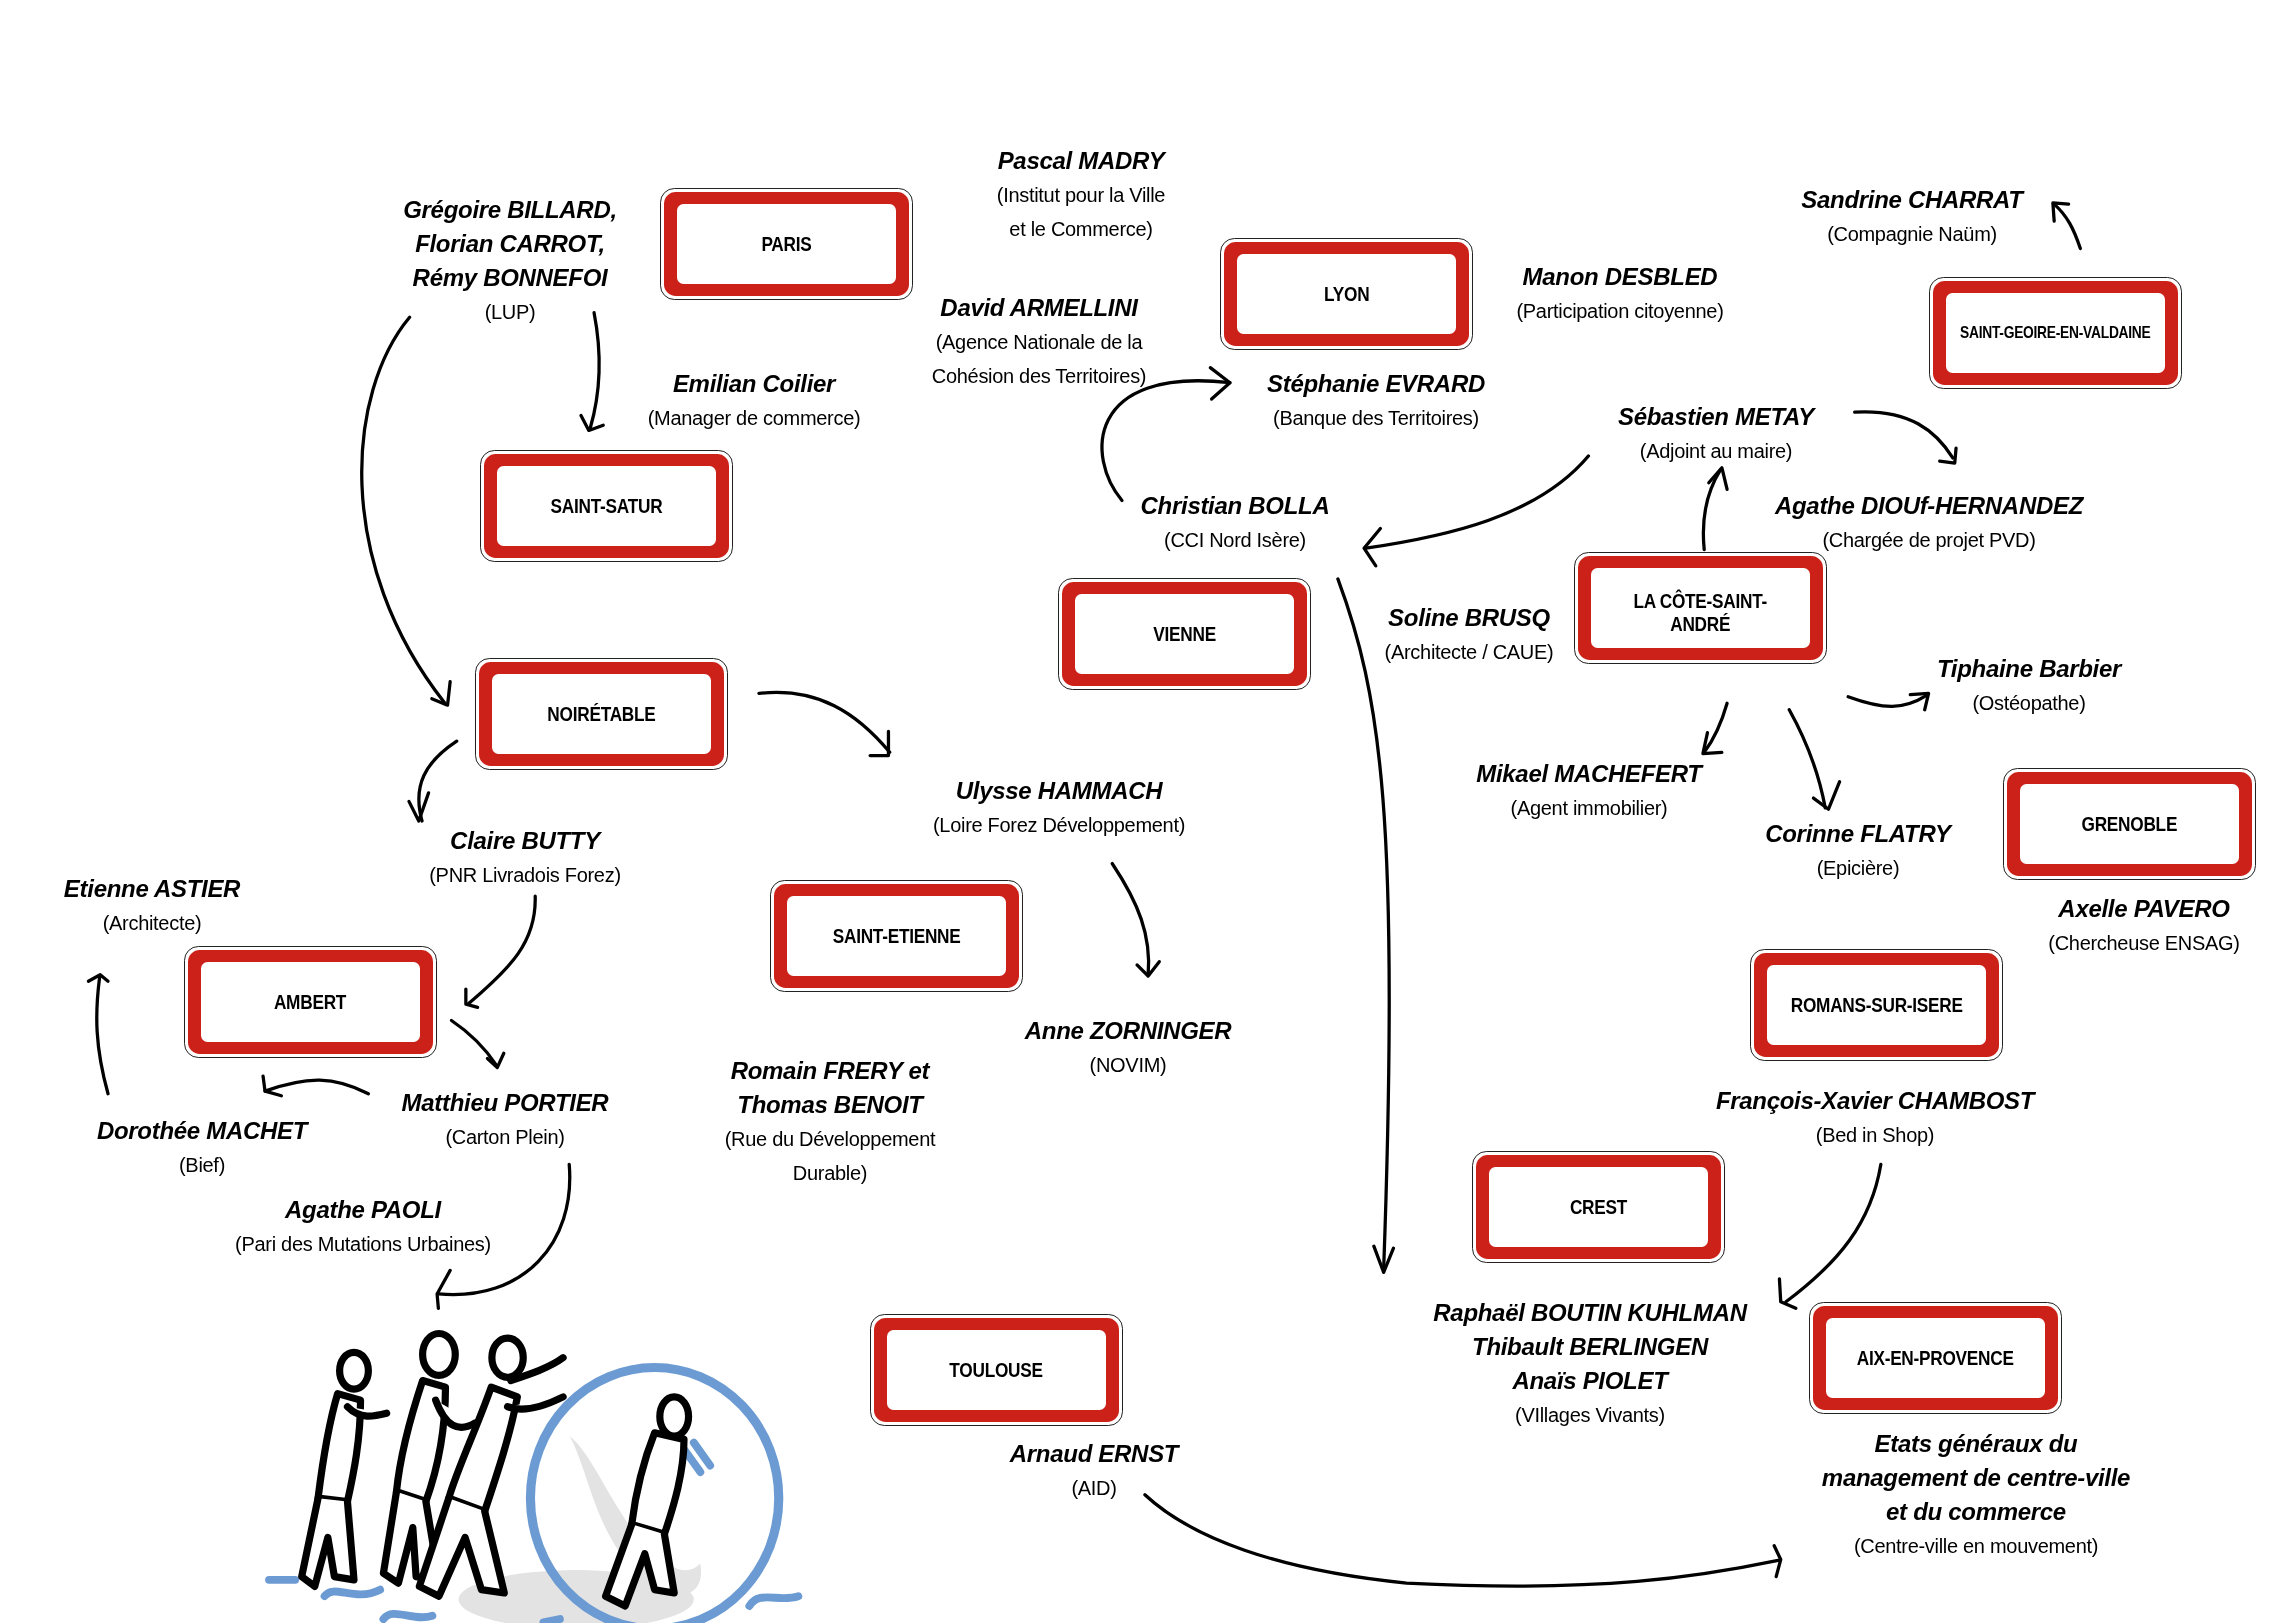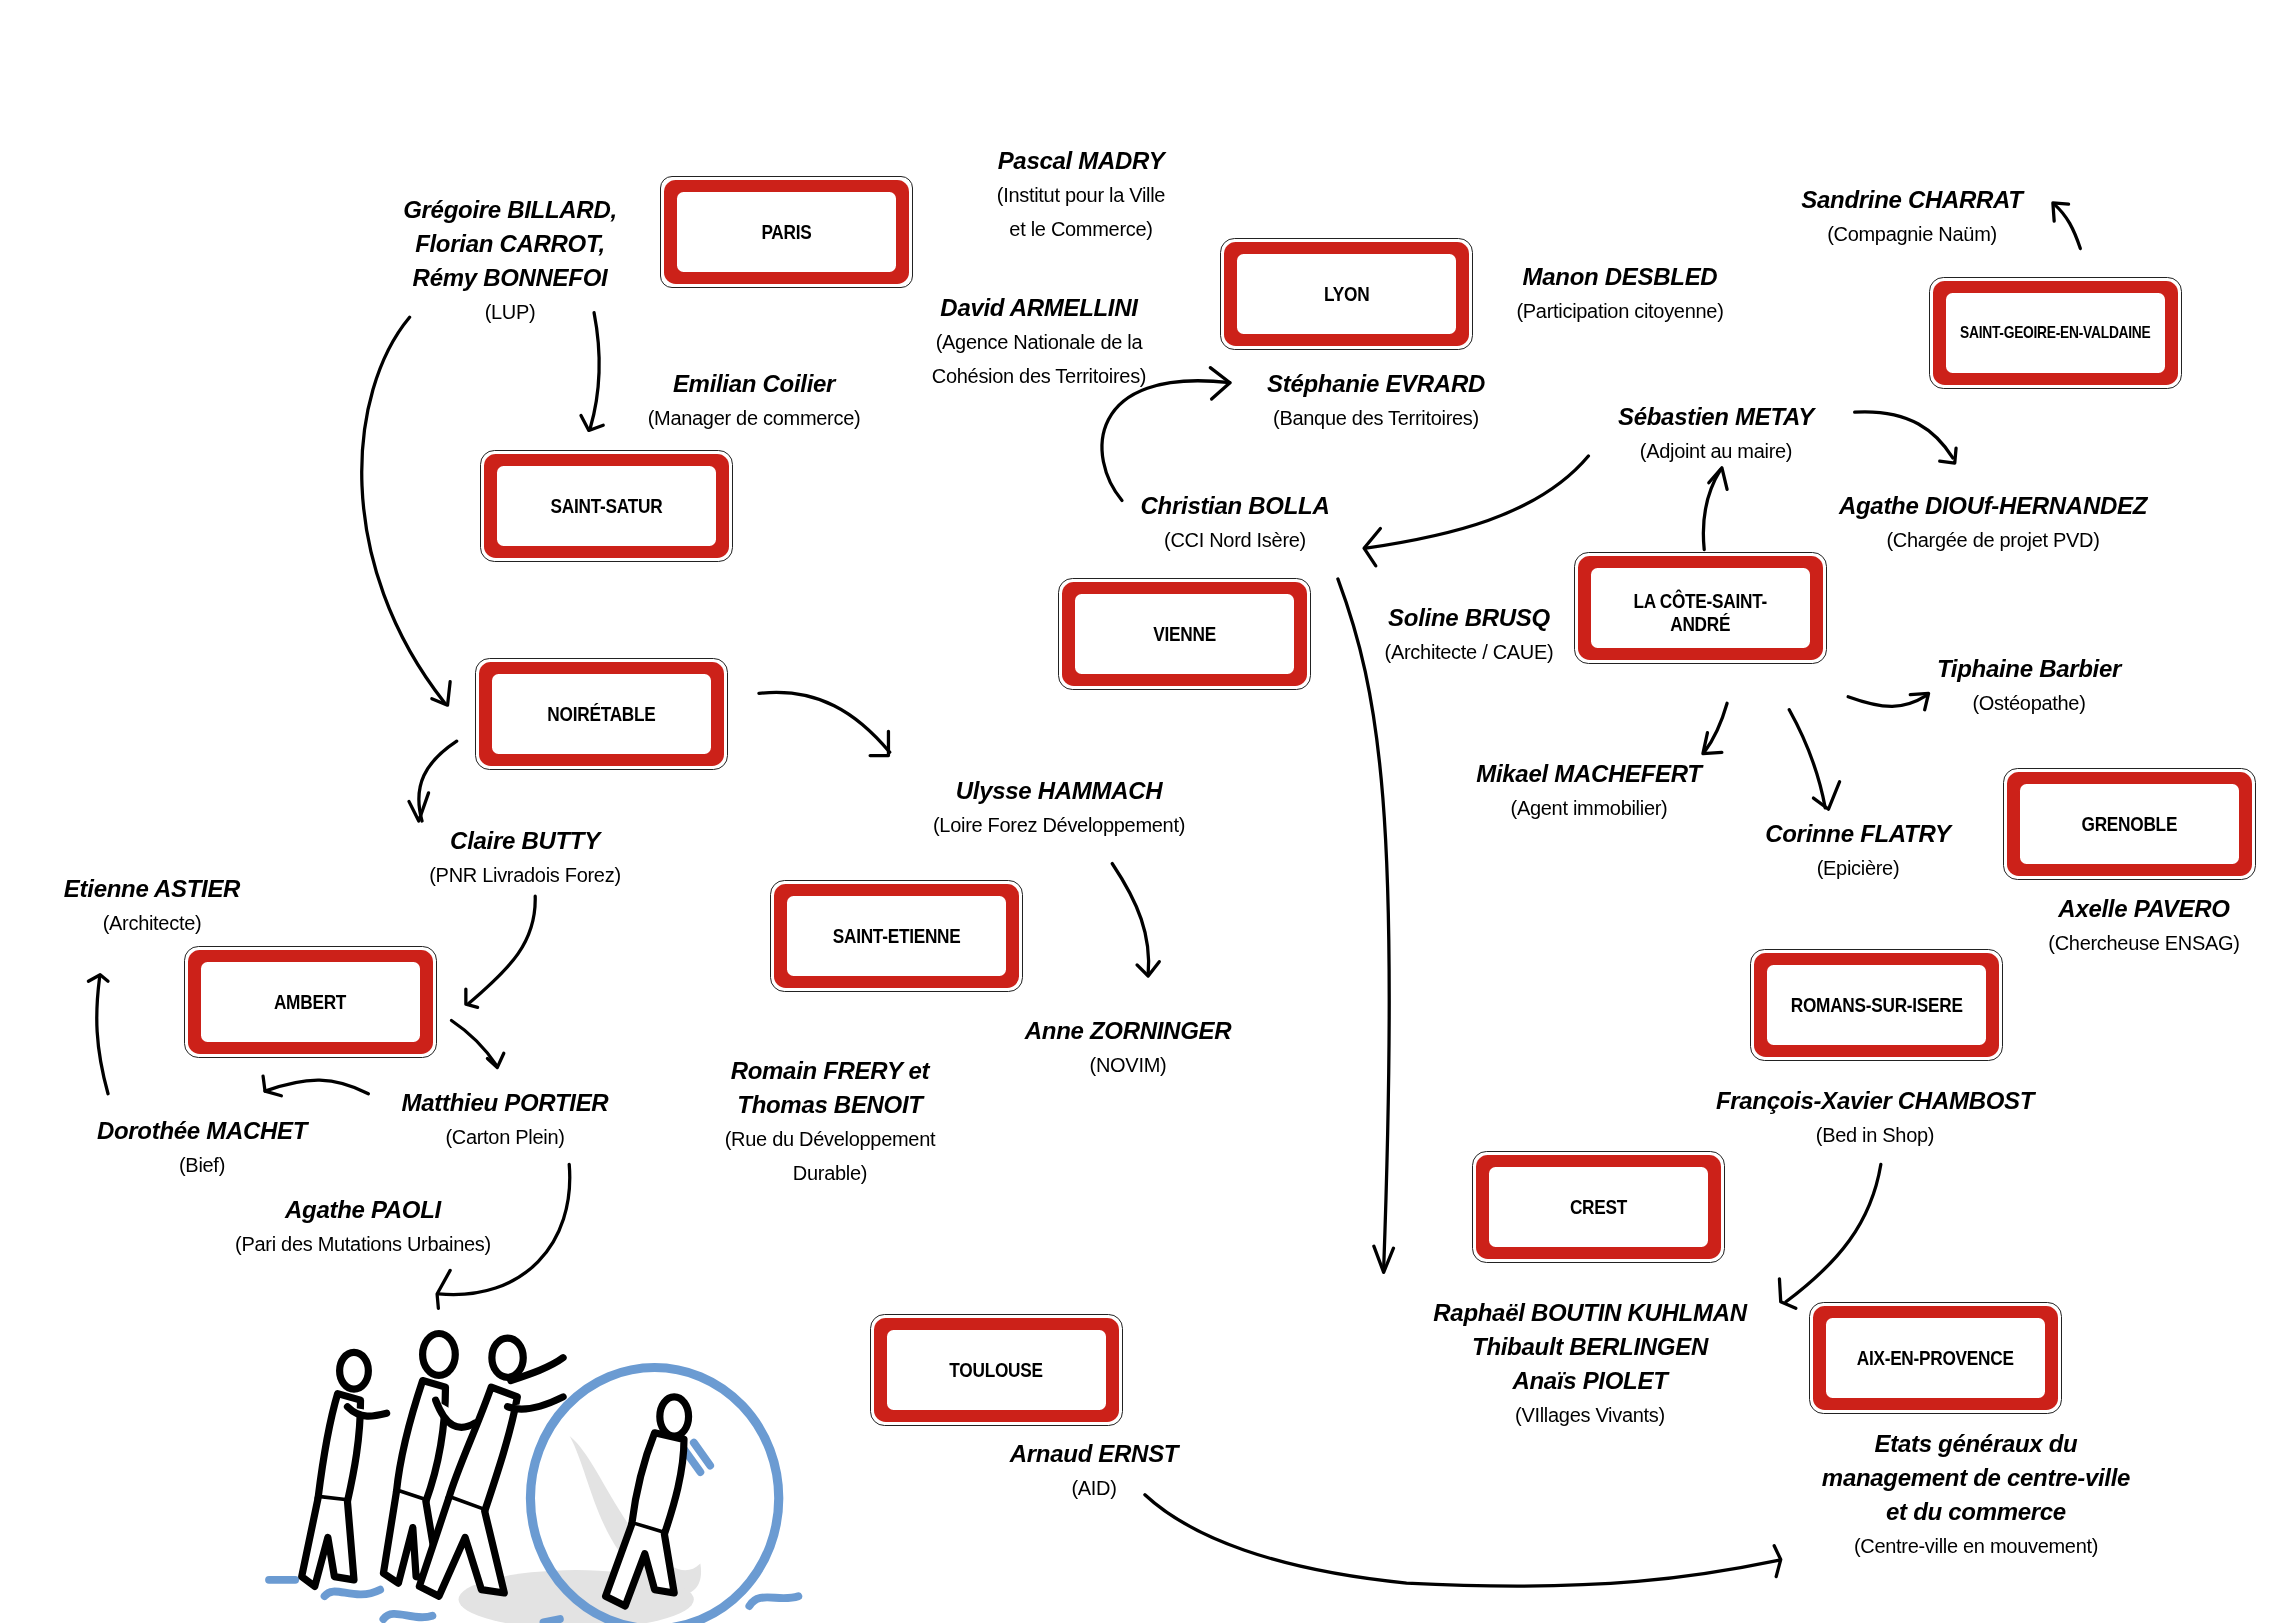--- a/index.html
+++ b/index.html
@@ -129,21 +129,21 @@
       <path d="M135 1500 L 153 1490 L 165 1500"></path>
     </g>
 
     <g>
       <path d="M870 1780 C 880 1900, 800 1990, 670 1978"></path>
       <path d="M688 1942 L 668 1978 L 670 2000"></path>
     </g>
   </g>
 </svg>
 
-<div class="sign" style="left:660px; top:176px;border-radius:12px;">
+<div class="sign" style="left:660px; top:188px;">
     <div class="red">
       <div class="inner">
         <span class="name">PARIS</span>
       </div>
     </div>
   </div>
 <div class="sign" style="left:480px; top:450px;">
     <div class="red">
       <div class="inner">
         <span class="name">SAINT-SATUR</span>
@@ -268,21 +268,21 @@
   <span class="o">(CCI Nord Isère)</span>
 </div>
 <div class="person" style="left:1716px; top:400px;">
   <span class="n">Sébastien METAY</span>
   <span class="o">(Adjoint au maire)</span>
 </div>
 <div class="person" style="left:1912px; top:183px;">
   <span class="n">Sandrine CHARRAT</span>
   <span class="o">(Compagnie Naüm)</span>
 </div>
-<div class="person" style="left:1993px; top:489px;">
+<div class="person" style="left:1929px; top:489px;">
   <span class="n">Agathe DIOUf-HERNANDEZ</span>
   <span class="o">(Chargée de projet PVD)</span>
 </div>
 <div class="person" style="left:1469px; top:601px;">
   <span class="n">Soline BRUSQ</span>
   <span class="o">(Architecte / CAUE)</span>
 </div>
 <div class="person" style="left:2029px; top:652px;">
   <span class="n">Tiphaine Barbier</span>
   <span class="o">(Ostéopathe)</span>

